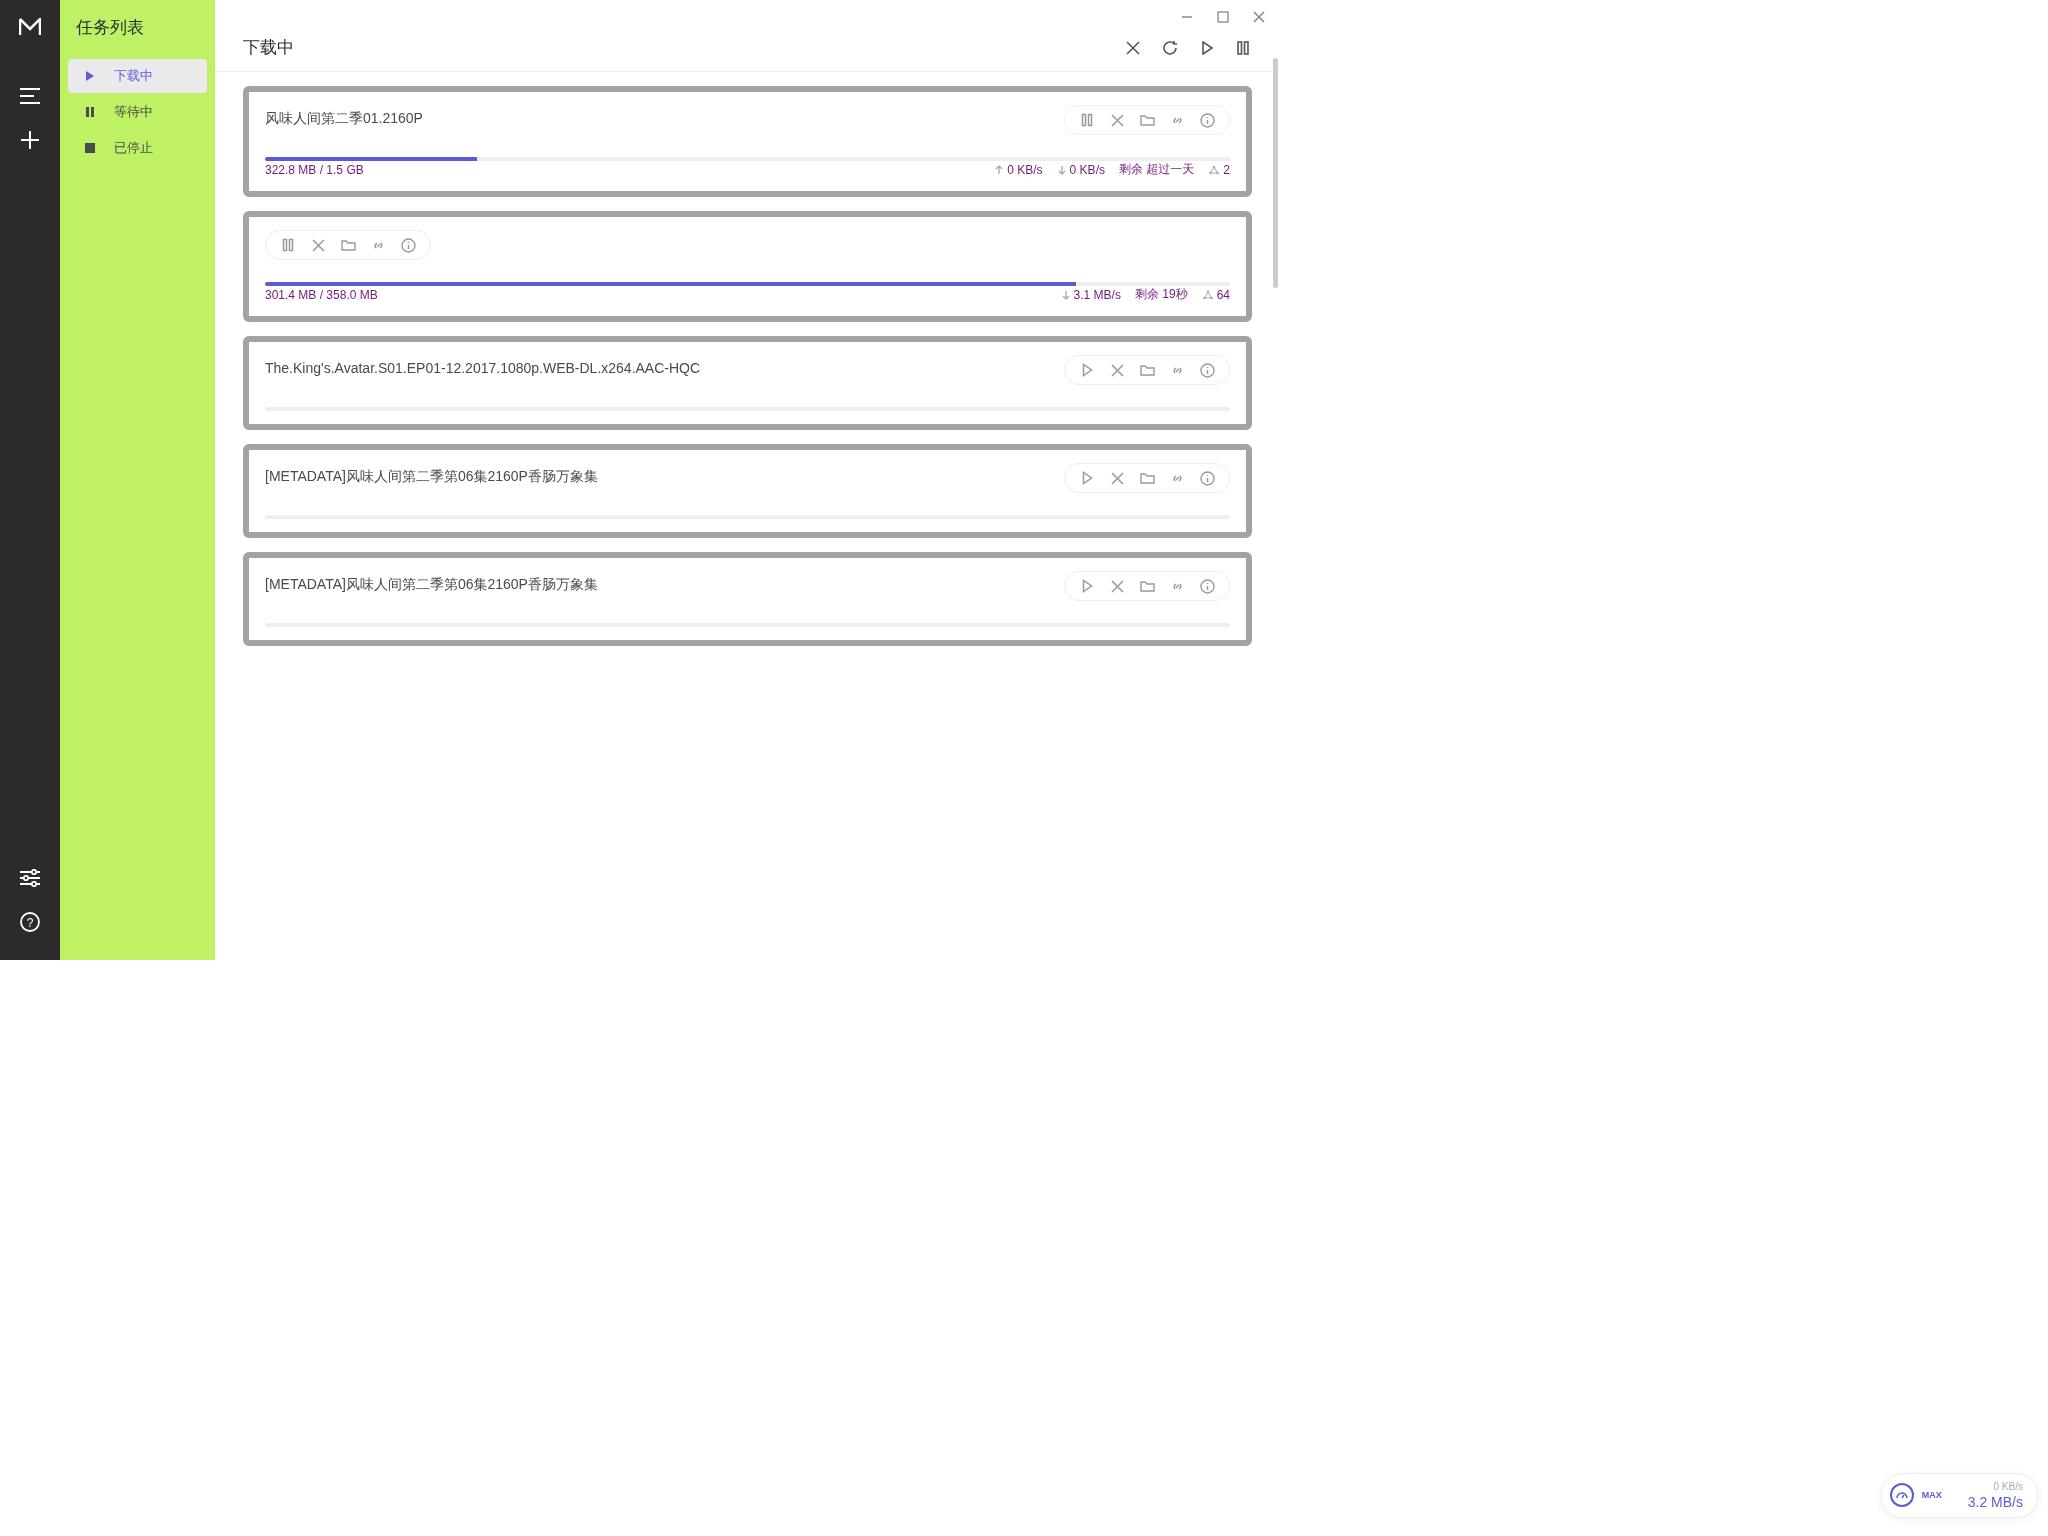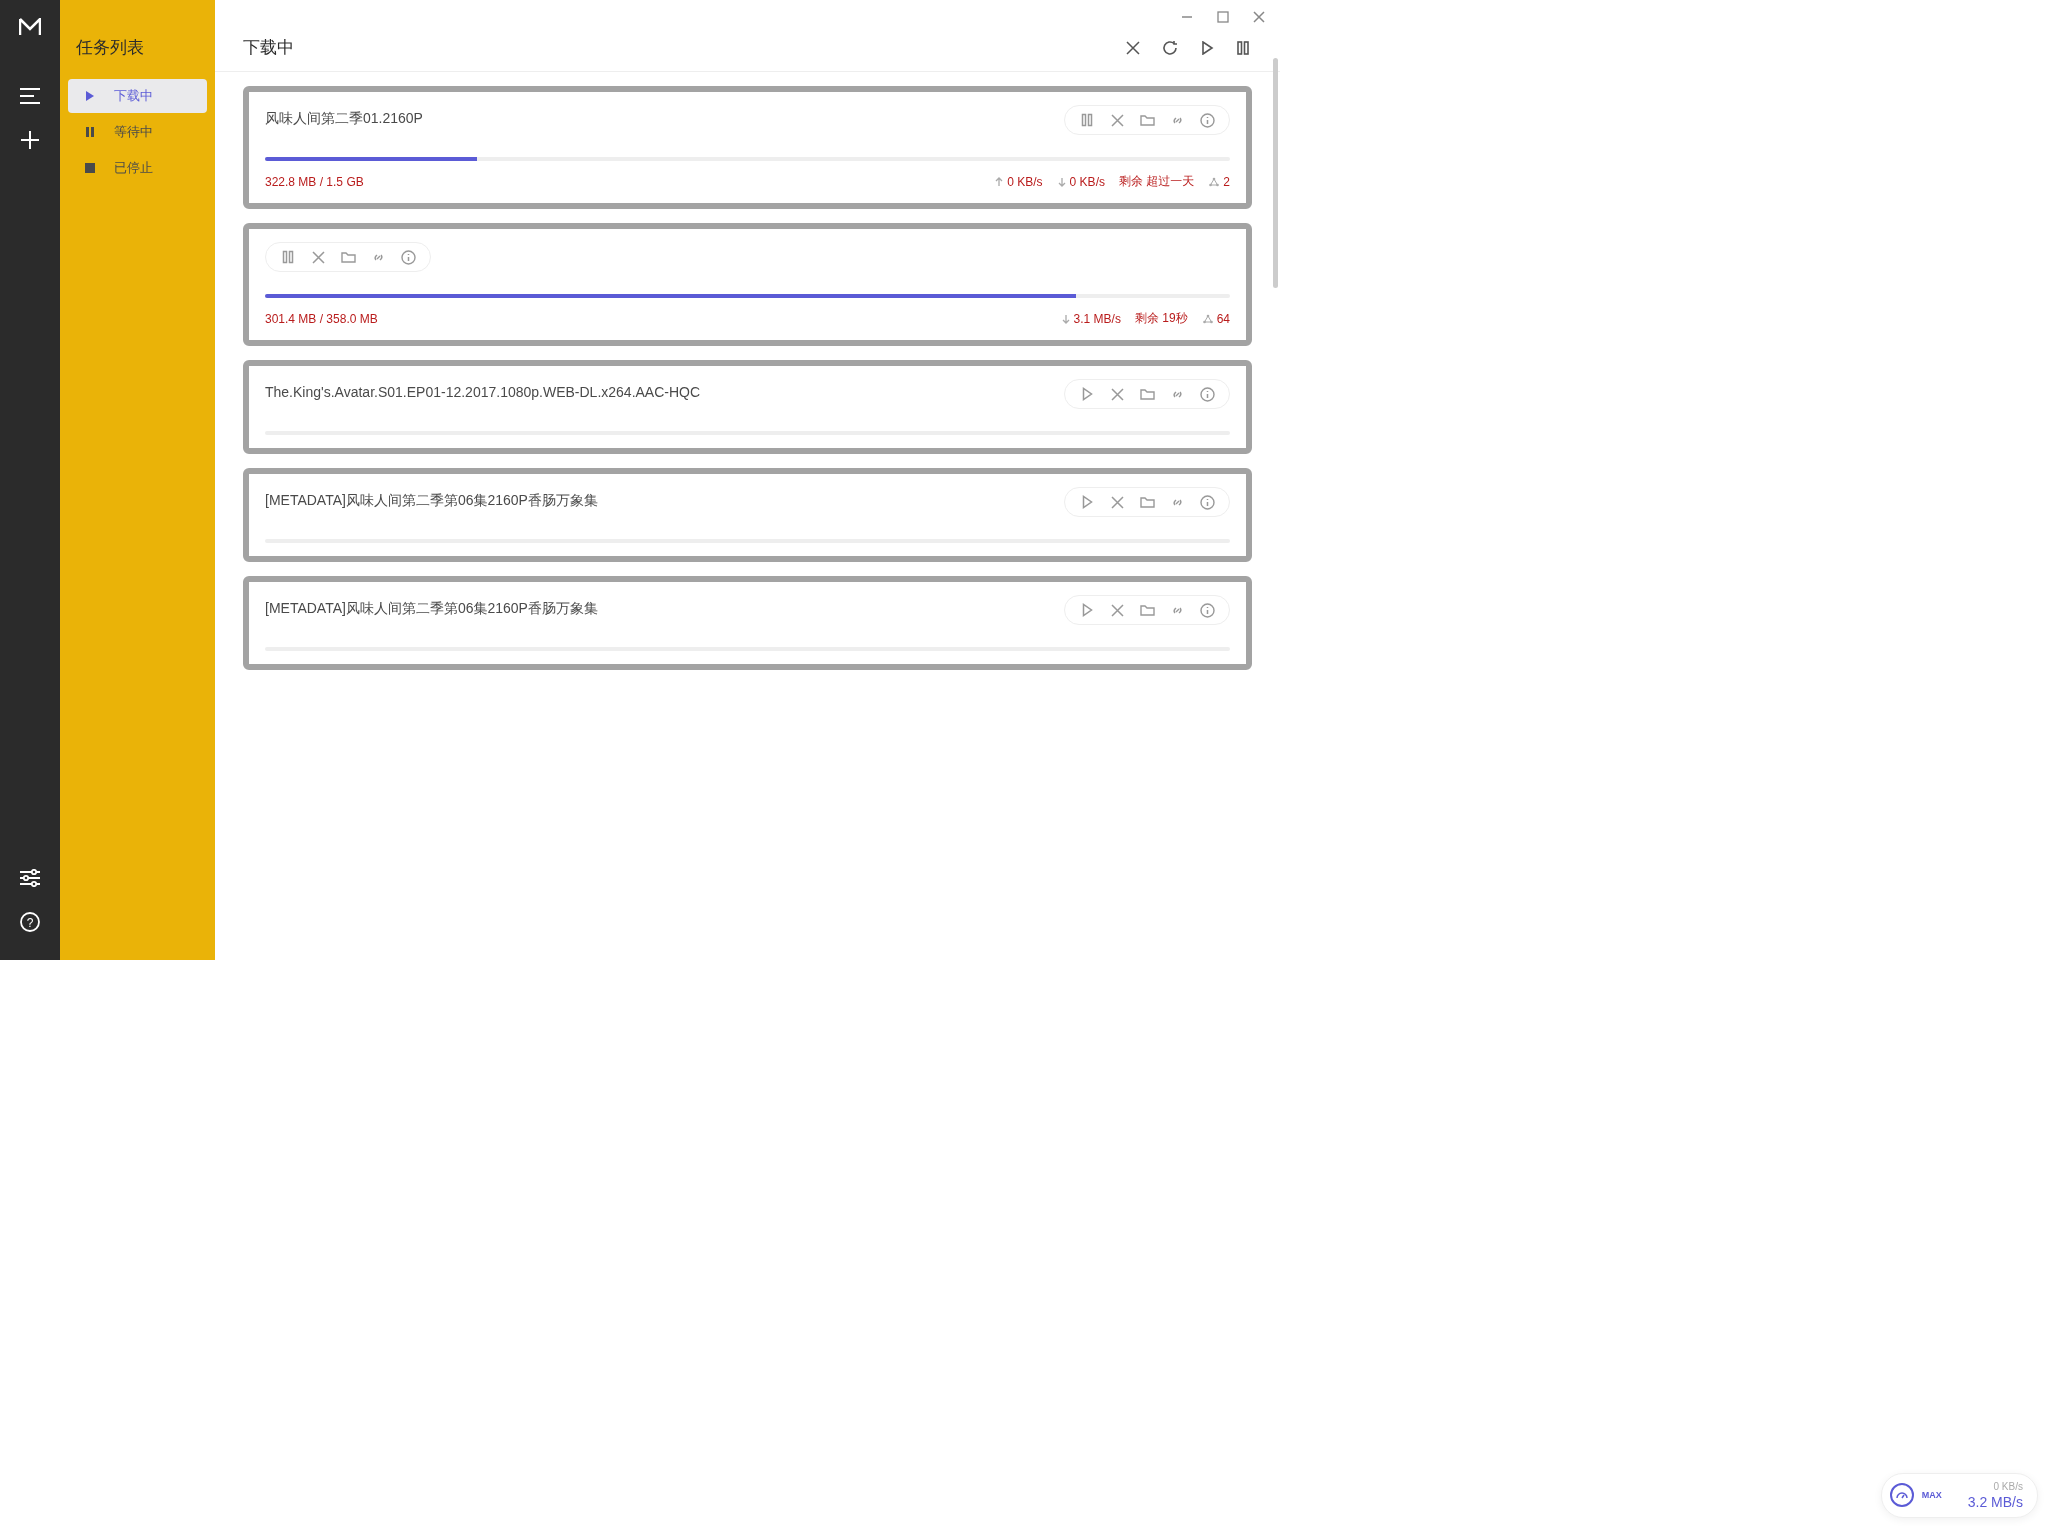--- a/index.html
+++ b/index.html
@@ -31,22 +31,22 @@
   height: 44px;
   display: flex;
   align-items: center;
   justify-content: center;
   color: #fff;
   cursor: pointer;
 }
 .main-sidebar .spacer { flex: 1; }
 .sub-sidebar {
   width: 155px;
-  background: #eab308;
-  padding-top: 36px;
+  background: #bef264;
+  padding-top: 16px;
 }
 .sub-sidebar .title {
   font-size: 17px;
   font-weight: 500;
   color: #2c2c2c;
   padding: 0 16px 20px 16px;
 }
 .sub-sidebar .nav-item {
   display: flex;
   align-items: center;
@@ -144,23 +144,22 @@
   margin-top: 22px;
   overflow: hidden;
 }
 .progress-bar .fill {
   height: 100%;
   background: #5b5bd6;
 }
 .task-stats {
   display: flex;
   align-items: center;
-  margin-top: 12px;
   font-size: 12px;
-  color: #b91c1c;
+  color: #701a75;
   gap: 14px;
 }
 .task-stats .size { flex: 1; }
 .task-stats .stat { display:inline-flex; align-items:center; gap:3px; }
 .speed-widget {
   position: fixed;
   right: 10px;
   bottom: 18px;
   background: #fff;
   border: 1px solid #eee;

